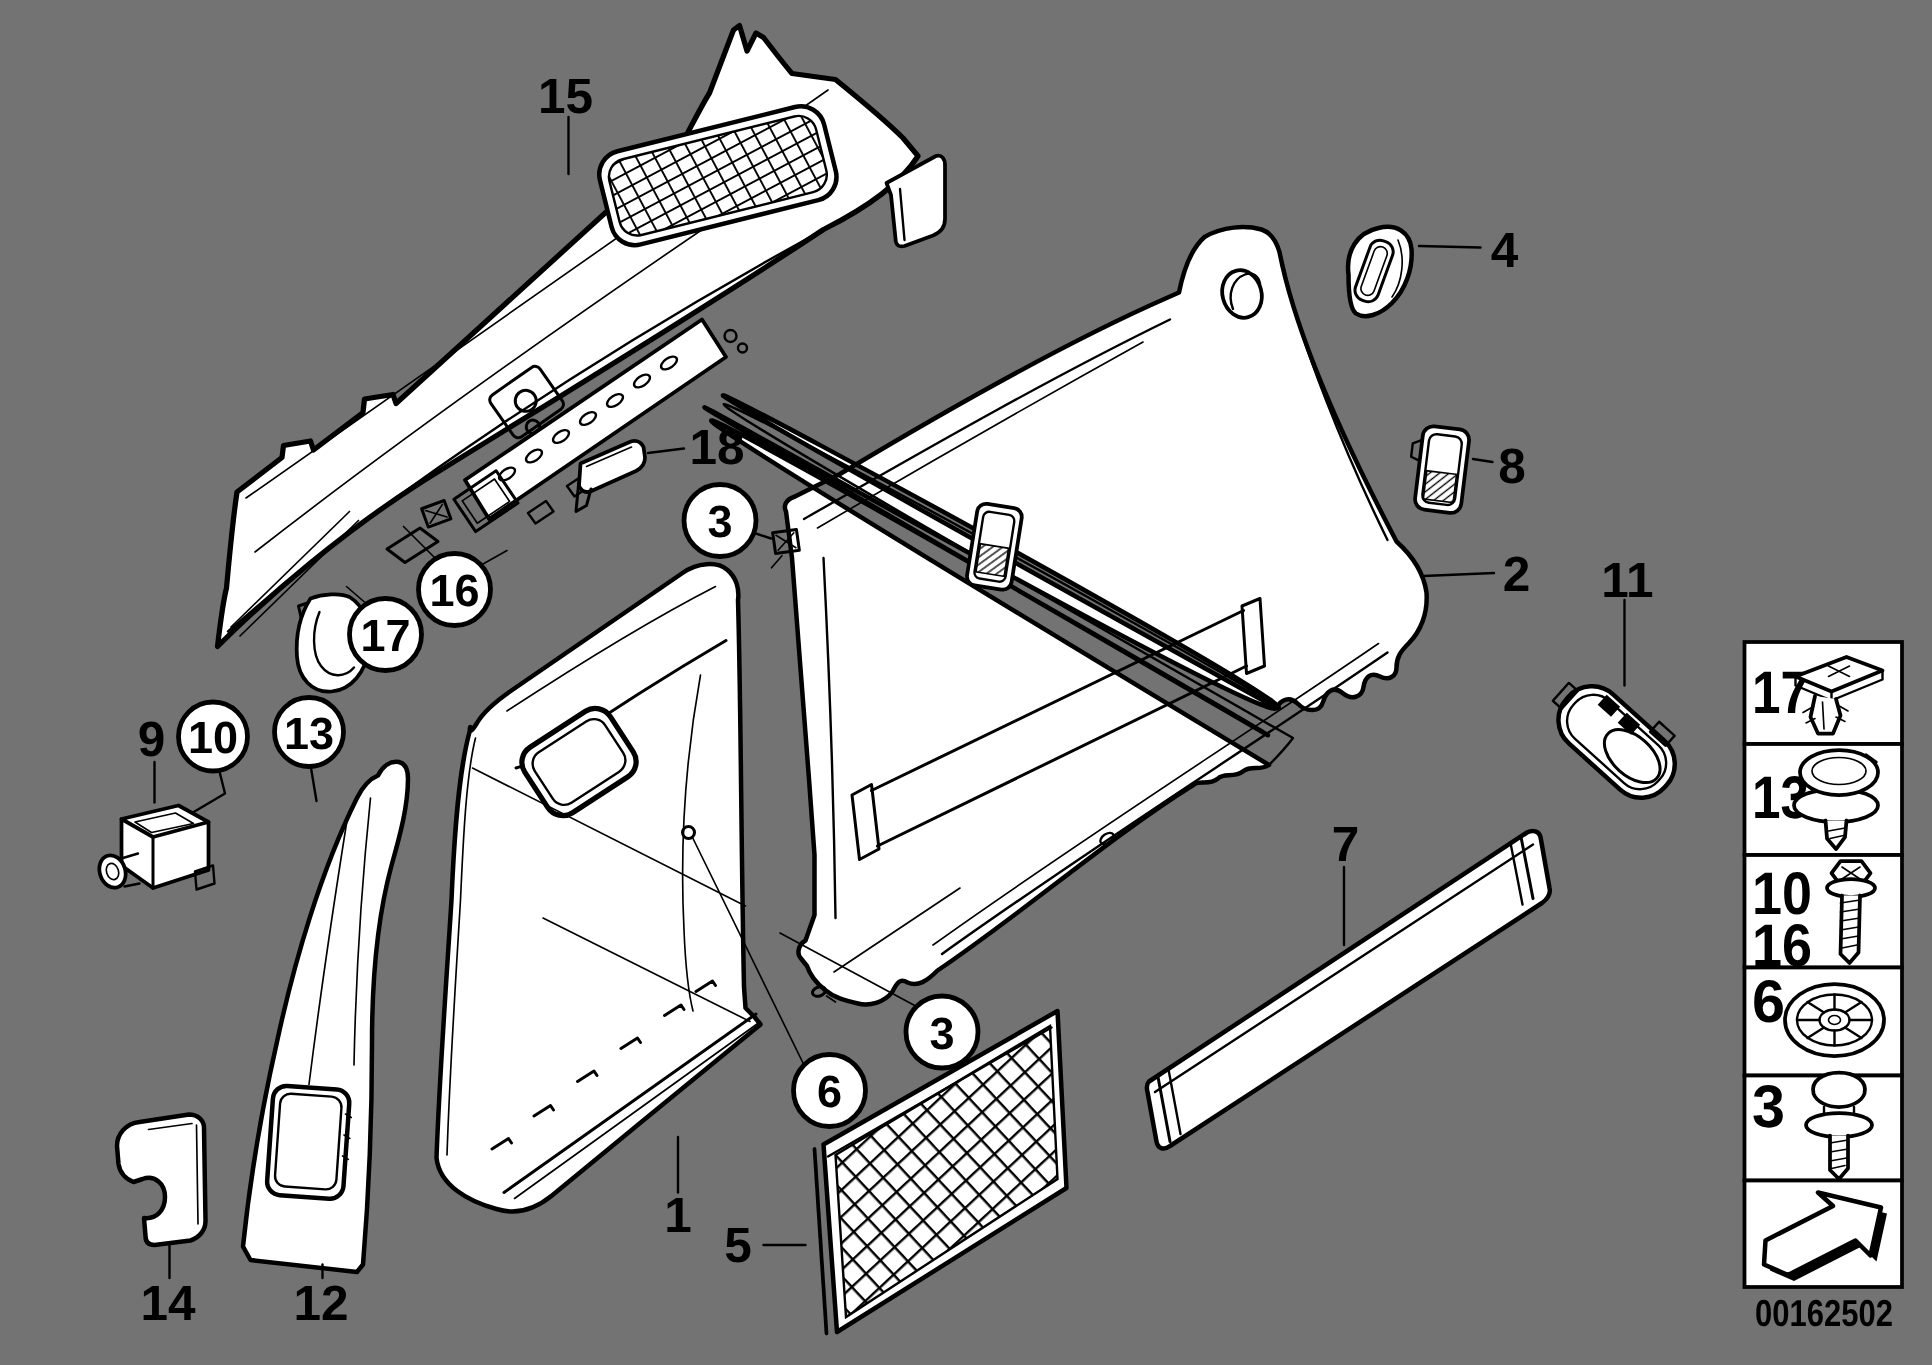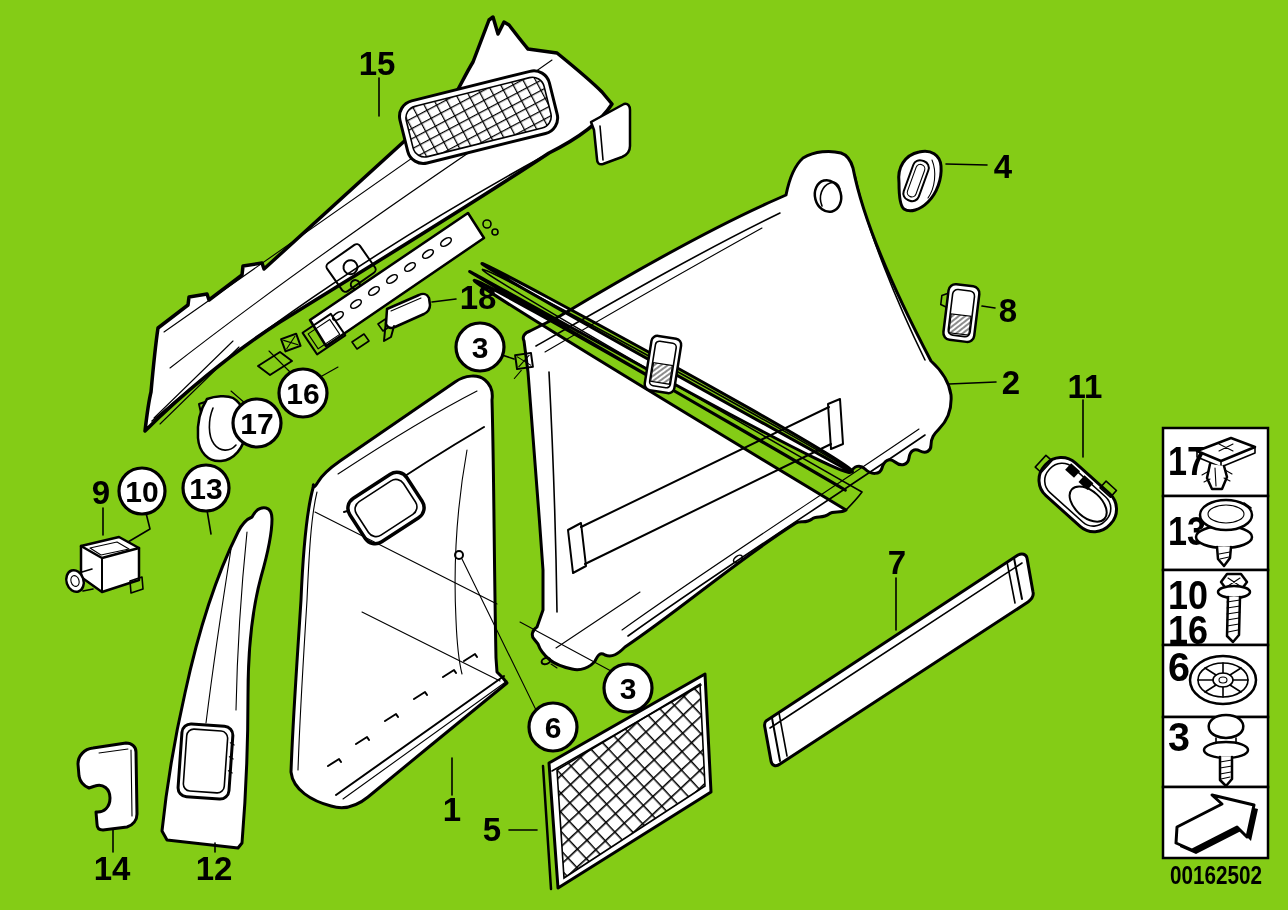--- a/index.html
+++ b/index.html
@@ -1,16 +1,16 @@
 <!DOCTYPE html>
 <html><head>
 <meta charset="utf-8">
 <style>
   html,body{margin:0;padding:0;background:#e8e8e8;}
-  .stage{width:1288px;height:910px;background:#84cc16;position:relative;margin:0 auto;
+  .stage{width:1288px;height:910px;background:#737373;position:relative;margin:0 auto;
          font-family:"Liberation Sans", sans-serif;}
   svg{display:block;}
   svg text{font-family:"Liberation Sans", sans-serif;font-weight:bold;fill:#000;}
   .o  {fill:#fff;stroke:#000;stroke-width:3;stroke-linejoin:round;stroke-linecap:round;}
   .o35{fill:#fff;stroke:#000;stroke-width:3.5;stroke-linejoin:round;stroke-linecap:round;}
   .o25{fill:#fff;stroke:#000;stroke-width:2.5;stroke-linejoin:round;stroke-linecap:round;}
   .l2 {fill:none;stroke:#000;stroke-width:2;stroke-linejoin:round;stroke-linecap:round;}
   .l16{fill:none;stroke:#000;stroke-width:1.6;stroke-linejoin:round;stroke-linecap:round;}
   .lt {fill:none;stroke:#000;stroke-width:1.1;stroke-linejoin:round;stroke-linecap:round;}
   .cc {fill:#fff;stroke:#000;stroke-width:3.2;}

